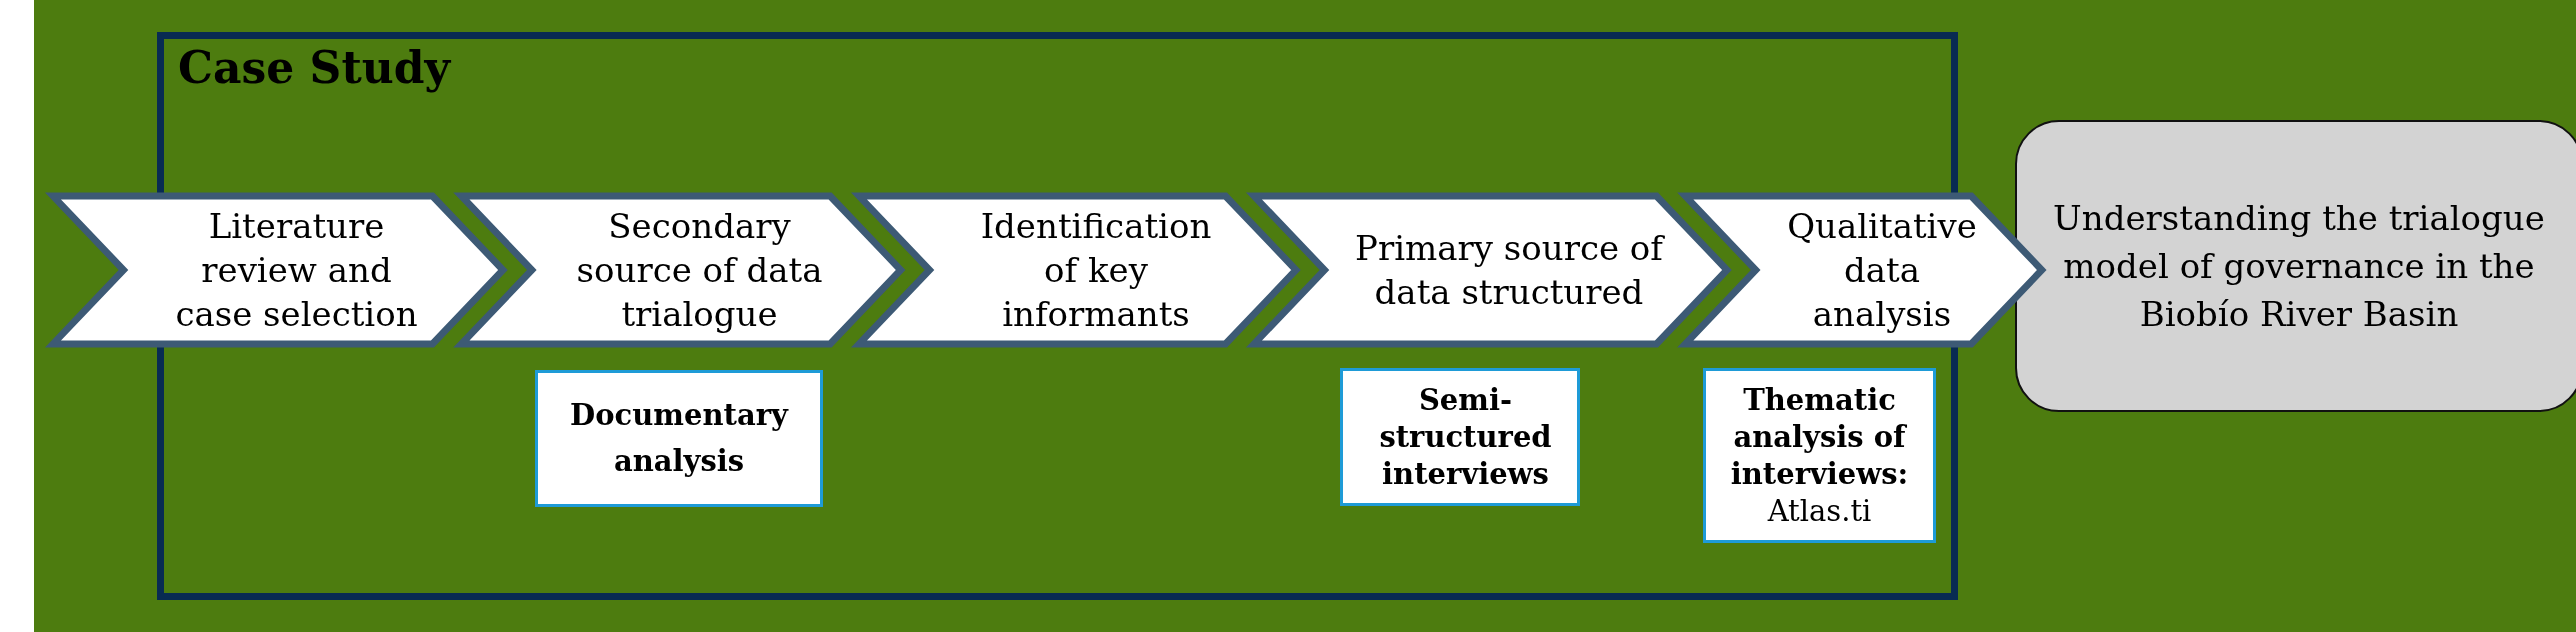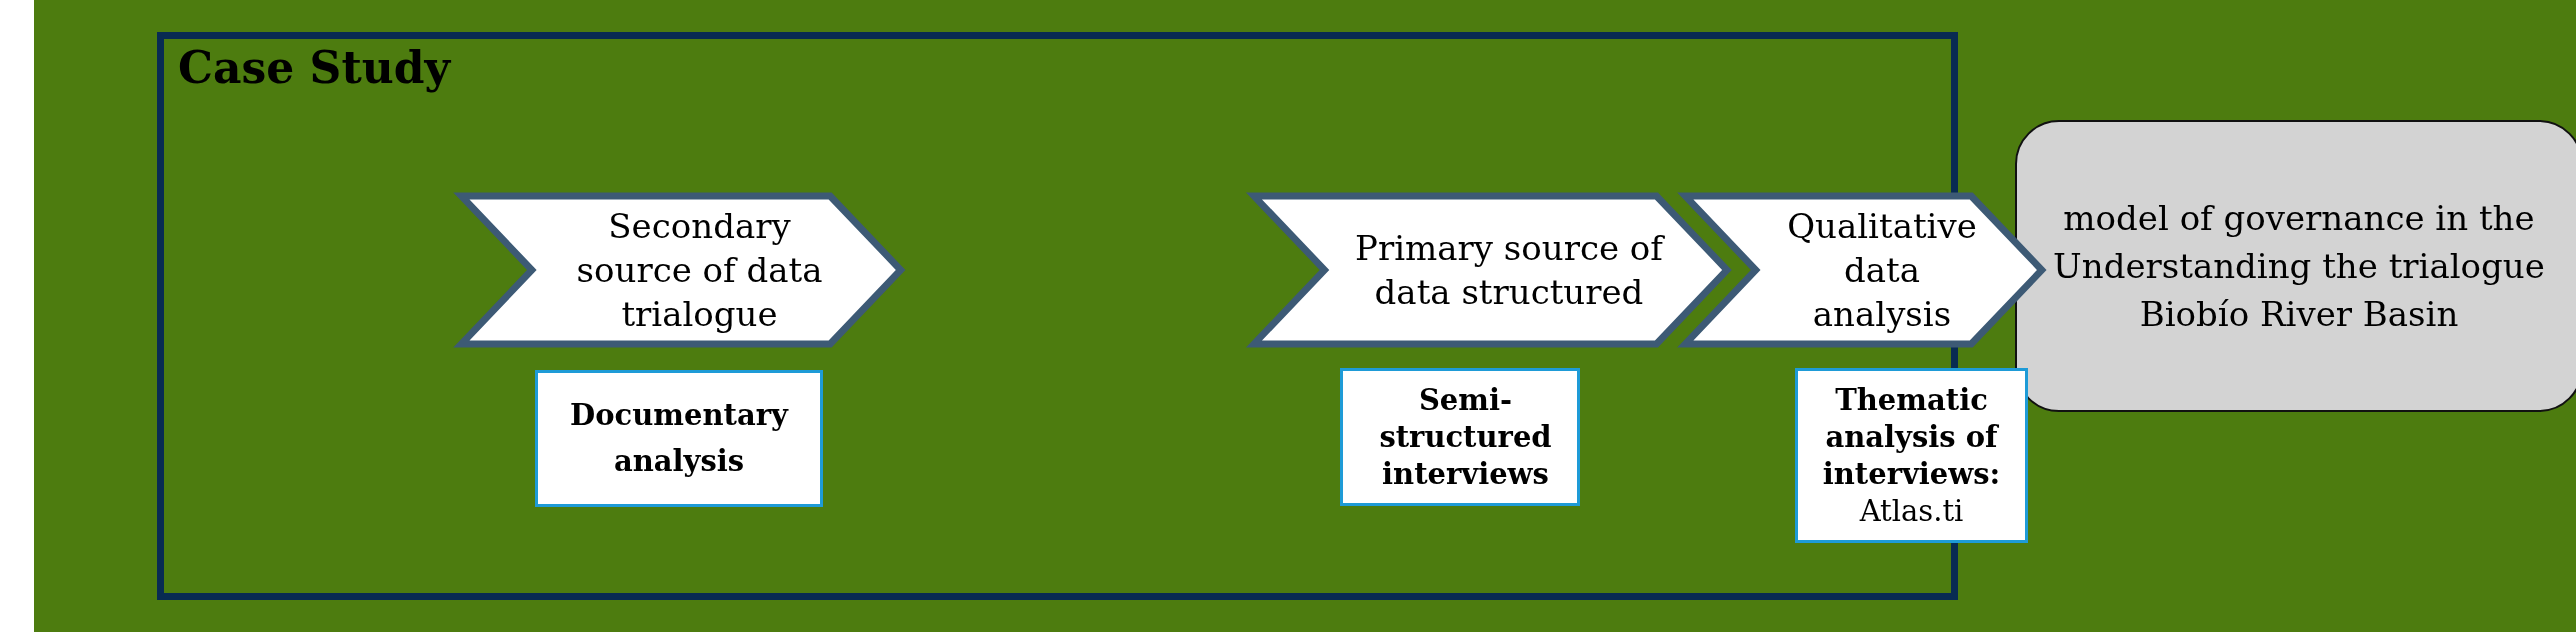--- a/index.html
+++ b/index.html
@@ -96,48 +96,68 @@
     text-align: center;
     font-size: 29px;
     line-height: 37px;
     font-weight: bold;
     z-index: 2;
     white-space: nowrap;
   }
   .method-box .plain { font-weight: normal; }
   .mb-documentary { left: 501px;  top: 370px; width: 288px; height: 137px; gap: 9px; }
   .mb-semi        { left: 1306px; top: 368px; width: 240px; height: 138px; padding-left: 11px; }
-  .mb-thematic    { left: 1761px; top: 368px; width: 233px; height: 175px; }
+  .mb-thematic    { left: 1669px; top: 368px; width: 233px; height: 175px; }
 </style>
 </head>
 <body>
 
 <div class="stage">
 
   <div class="abs case-frame"></div>
   <div class="abs case-title">Case Study</div>
 
   <div class="abs outcome-box">
+    <span class="ln">Understanding the trialogue</span>
     <span class="ln">model of governance in the</span>
-    <span class="ln">Understanding the trialogue</span>
     <span class="ln">Biobío River Basin</span>
   </div>
 
+  <div class="abs arrow" style="left:19px;width:450px;">
+    <svg width="450" height="148" viewBox="0 0 587 193">
+      <polygon points="0,0 495,0 587,96.5 495,193 0,193 92,96.5" fill="#ffffff" stroke="#3D5A75" stroke-width="9" stroke-linejoin="miter"></polygon>
+    </svg>
+    <div class="arrow-label">
+      <span class="ln">Literature</span>
+      <span class="ln">review and</span>
+      <span class="ln">case selection</span>
+    </div>
+  </div>
 
   <div class="abs arrow" style="left:427px;width:440px;">
     <svg width="440" height="148" viewBox="0 0 573 193">
       <polygon points="0,0 481,0 573,96.5 481,193 0,193 92,96.5" fill="#ffffff" stroke="#3D5A75" stroke-width="9" stroke-linejoin="miter"></polygon>
     </svg>
     <div class="arrow-label">
       <span class="ln">Secondary</span>
       <span class="ln">source of data</span>
       <span class="ln">trialogue</span>
     </div>
   </div>
 
+  <div class="abs arrow" style="left:825px;width:437px;">
+    <svg width="437" height="148" viewBox="0 0 570 193">
+      <polygon points="0,0 478,0 570,96.5 478,193 0,193 92,96.5" fill="#ffffff" stroke="#3D5A75" stroke-width="9" stroke-linejoin="miter"></polygon>
+    </svg>
+    <div class="arrow-label">
+      <span class="ln">Identification</span>
+      <span class="ln">of key</span>
+      <span class="ln">informants</span>
+    </div>
+  </div>
 
   <div class="abs arrow" style="left:1220px;width:473px;">
     <svg width="473" height="148" viewBox="0 0 617 193">
       <polygon points="0,0 525,0 617,96.5 525,193 0,193 92,96.5" fill="#ffffff" stroke="#3D5A75" stroke-width="9" stroke-linejoin="miter"></polygon>
     </svg>
     <div class="arrow-label">
       <span class="ln">Primary source of</span>
       <span class="ln">data structured</span>
     </div>
   </div>

